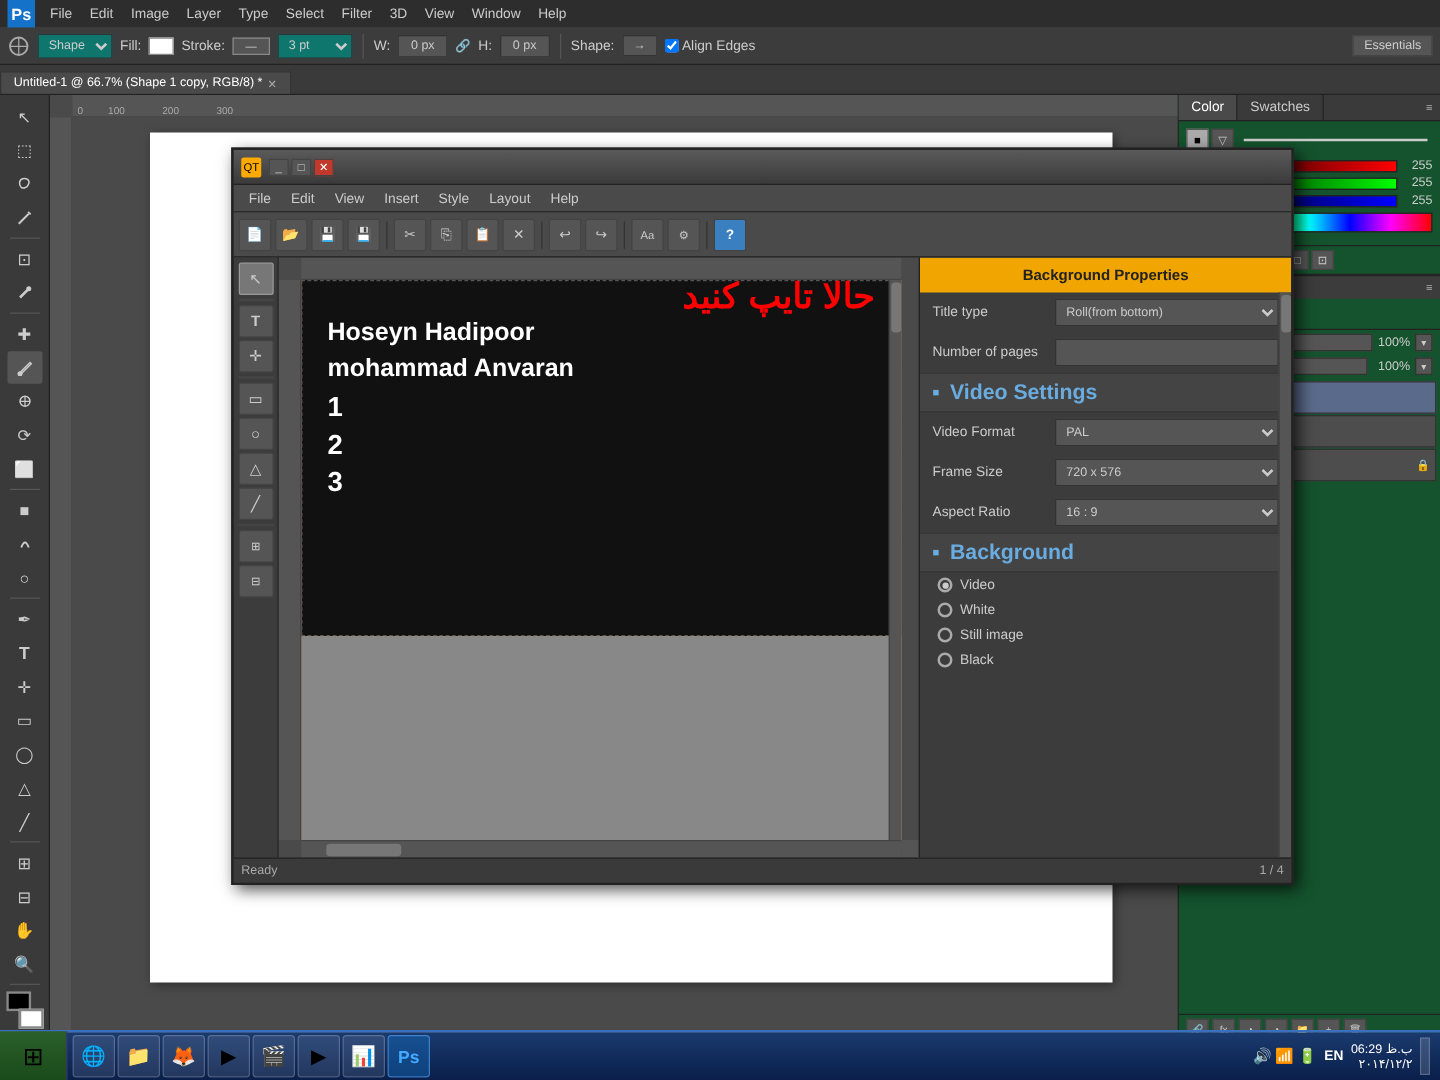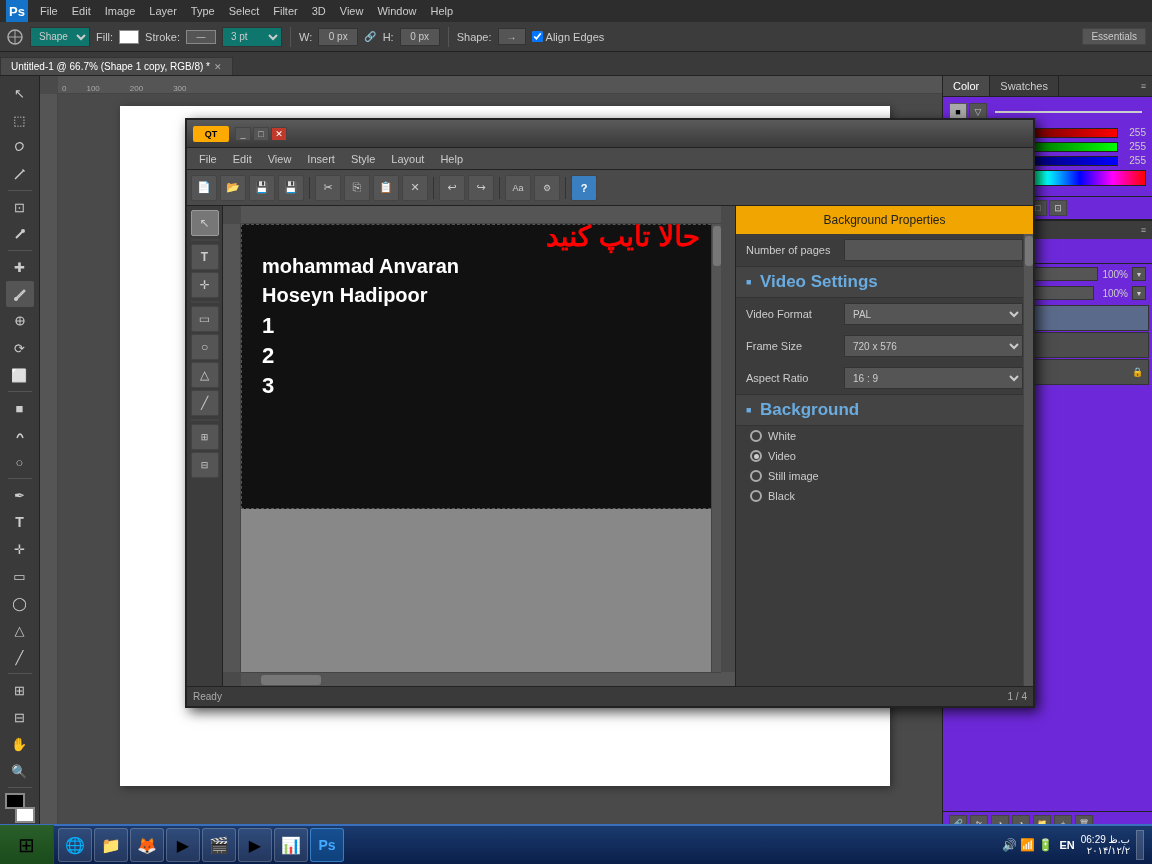--- a/index.html
+++ b/index.html
@@ -35,21 +35,21 @@
     
     .ps-toolbar { width: 40px; background: #3a3a3a; border-right: 1px solid #222; display: flex; flex-direction: column; align-items: center; padding: 4px 0; gap: 1px; overflow: hidden; }
     .tool-btn { width: 28px; height: 26px; display: flex; align-items: center; justify-content: center; cursor: pointer; color: #ccc; font-size: 13px; border-radius: 2px; }
     .tool-btn:hover, .tool-btn.active { background: #555; }
     .tool-separator { width: 24px; height: 1px; background: #555; margin: 2px 0; }
 
     
     .ps-canvas { flex: 1; background: #4a4a4a; position: relative; overflow: hidden; }
 
     
-    .ps-rightpanel { width: 210px; background: #6d28d9; border-left: 1px solid #222; display: flex; flex-direction: column; }
+    .ps-rightpanel { width: 210px; background: #14532d; border-left: 1px solid #222; display: flex; flex-direction: column; }
     .panel-header { display: flex; align-items: center; background: #3a3a3a; border-bottom: 1px solid #222; }
     .panel-tab { padding: 4px 10px; font-size: 11px; color: #ccc; cursor: pointer; border-right: 1px solid #222; }
     .panel-tab.active { background: #4a4a4a; color: white; }
     .panel-expand { margin-left: auto; color: #aaa; padding: 4px 6px; font-size: 9px; }
     .color-panel { padding: 6px; }
     .color-row { display: flex; align-items: center; gap: 4px; margin-bottom: 3px; }
     .channel-label { color: #aaa; font-size: 10px; width: 8px; }
     .channel-val { color: #ccc; font-size: 10px; width: 24px; text-align: right; }
     .paths-header { background: #3c3c3c; padding: 3px 6px; font-size: 11px; color: #ccc; border-top: 1px solid #222; display: flex; align-items: center; gap: 4px; }
     .opacity-row { display: flex; align-items: center; padding: 3px 6px; gap: 4px; }
@@ -77,38 +77,38 @@
     .taskbar-app-icon { font-size: 16px; }
     .taskbar-right { display: flex; align-items: center; gap: 6px; padding: 0 8px; }
     .taskbar-lang { color: white; font-size: 11px; font-weight: bold; }
     .taskbar-time { color: white; font-size: 10px; text-align: right; }
     .taskbar-icons { display: flex; gap: 3px; }
     .taskbar-icon { color: #aad4ff; font-size: 12px; }
 
     
     .dialog-qt { position: absolute; left: 185px; top: 118px; width: 850px; height: 590px; background: #3c3c3c; border: 2px solid #222; box-shadow: 4px 4px 12px rgba(0,0,0,0.7); z-index: 50; display: flex; flex-direction: column; }
     .dialog-titlebar { height: 28px; background: linear-gradient(to bottom, #5a5a5a, #3a3a3a); display: flex; align-items: center; padding: 0 6px; border-bottom: 1px solid #222; }
-    .dialog-icon { width: 36px; height: 16px; background: #ffaa00; border-radius: 2px; margin-right: 6px; display: flex; align-items: center; justify-content: center; font-size: 9px; color: black; font-weight: bold; }
+    .dialog-icon { width: 16px; height: 16px; background: #ffaa00; border-radius: 2px; margin-right: 6px; display: flex; align-items: center; justify-content: center; font-size: 9px; color: black; font-weight: normal; }
     .dialog-title { color: #eee; font-size: 11px; flex: 1; }
     .dialog-winctrls { display: flex; gap: 2px; }
     .winctrl { width: 16px; height: 14px; display: flex; align-items: center; justify-content: center; font-size: 9px; color: #ccc; background: #555; border: 1px solid #444; cursor: pointer; }
     .winctrl.close { background: #c0392b; color: white; }
     .dialog-menubar { height: 22px; background: #4a4a4a; display: flex; align-items: center; padding: 0 4px; border-bottom: 1px solid #222; }
     .dlg-menu-item { color: #ccc; padding: 2px 8px; font-size: 11px; cursor: pointer; }
     .dialog-toolbar { height: 36px; background: #4a4a4a; display: flex; align-items: center; padding: 0 4px; gap: 3px; border-bottom: 1px solid #222; }
     .dlg-tool-btn { width: 26px; height: 26px; background: #555; border: 1px solid #444; display: flex; align-items: center; justify-content: center; font-size: 11px; color: #ccc; cursor: pointer; border-radius: 2px; }
     .dlg-tool-sep { width: 1px; height: 22px; background: #333; margin: 0 2px; }
     .dialog-body { display: flex; flex: 1; overflow: hidden; }
     .qt-left { width: 36px; background: #3c3c3c; border-right: 1px solid #222; display: flex; flex-direction: column; align-items: center; padding: 4px 0; gap: 2px; }
     .qt-tool { width: 28px; height: 26px; background: #555; border: 1px solid #444; display: flex; align-items: center; justify-content: center; font-size: 12px; color: #ccc; cursor: pointer; border-radius: 2px; }
     .qt-statusbar { height: 20px; background: #3a3a3a; border-top: 1px solid #222; display: flex; align-items: center; padding: 0 6px; }
     .qt-status-text { color: #aaa; font-size: 10px; flex: 1; }
     .qt-status-pages { color: #aaa; font-size: 10px; }
     .bg-props-header { height: 28px; background: #f0a500; display: flex; align-items: center; justify-content: center; }
-    .bg-props-title { color: #222; font-weight: normal; font-size: 12px; }
+    .bg-props-title { color: #222; font-weight: bold; font-size: 12px; }
     .prop-row { display: flex; align-items: center; padding: 5px 10px; gap: 8px; }
     .prop-label { color: #ccc; font-size: 11px; min-width: 90px; }
     .prop-dropdown { flex: 1; background: #555; border: 1px solid #333; color: #ccc; font-size: 10px; padding: 2px 4px; height: 22px; }
     .prop-input { flex: 1; background: #555; border: 1px solid #333; color: #ccc; font-size: 10px; padding: 2px 4px; height: 22px; }
     .section-header { display: flex; align-items: center; padding: 5px 10px; background: #444; border-top: 1px solid #333; border-bottom: 1px solid #333; gap: 4px; }
     .section-collapse { color: #6aace0; font-size: 9px; width: 10px; }
     .section-title { color: #6aace0; font-size: 17px; font-weight: bold; }
     .bg-title { display: flex; align-items: center; padding: 5px 10px; background: #444; border-top: 1px solid #333; border-bottom: 1px solid #333; gap: 4px; }
     .radio-row { display: flex; align-items: center; padding: 4px 14px; gap: 6px; }
     .radio-circle { width: 12px; height: 12px; border-radius: 50%; border: 2px solid #aaa; display: flex; align-items: center; justify-content: center; }
@@ -458,22 +458,22 @@
 
         <div style="position:absolute;left:0;top:18px;width:18px;bottom:14px;background:#555;border-right:1px solid #444;z-index:3"></div>
 
         <div style="position:absolute;left:18px;top:18px;right:14px;bottom:14px;overflow:hidden;background:#fdba74">
 
           <div style="position:absolute;left:0;top:0;right:0;height:285px;background:#111;border:1px dashed #555">
 
             <div style="position:absolute;right:20px;top:-5px;color:red;font-size:28px;font-family:Arial;direction:rtl;font-weight:bold;z-index:10">حالا تایپ کنید</div>
 
             <div style="position:absolute;left:20px;top:30px;color:white">
+              <div style="font-size:20px;font-weight:bold;margin-bottom:6px;font-family:Arial">Hoseyn Hadipoor</div>
               <div style="font-size:20px;font-weight:bold;margin-bottom:6px;font-family:Arial">mohammad Anvaran</div>
-              <div style="font-size:20px;font-weight:bold;margin-bottom:6px;font-family:Arial">Hoseyn Hadipoor</div>
               <div style="font-size:22px;font-weight:bold;margin-bottom:4px;font-family:Arial">1</div>
               <div style="font-size:22px;font-weight:bold;margin-bottom:4px;font-family:Arial">2</div>
               <div style="font-size:22px;font-weight:bold;font-family:Arial">3</div>
             </div>
           </div>
 
           <div style="position:absolute;left:0;top:285px;right:0;bottom:0;background:#888"></div>
 
           <div style="position:absolute;right:0;top:0;width:10px;height:100%;background:#555;border-left:1px solid #444">
             <div style="width:8px;height:40px;background:#777;margin:2px auto;border-radius:3px"></div>
@@ -488,20 +488,26 @@
       </div>
 
       <div style="width:298px;background:#3c3c3c;border-left:1px solid #222;display:flex;flex-direction:column;position:relative;overflow:hidden">
 
         <div class="bg-props-header">
           <span class="bg-props-title">Background Properties</span>
         </div>
 
         <div style="flex:1;overflow-y:auto;overflow-x:hidden">
 
+          <div class="prop-row">
+            <span class="prop-label">Title type</span>
+            <select class="prop-dropdown">
+              <option>Roll(from bottom)</option>
+            </select>
+          </div>
 
           <div class="prop-row">
             <span class="prop-label">Number of pages</span>
             <input class="prop-input" value="" style="">
           </div>
 
           <div class="section-header">
             <span class="section-collapse">■</span>
             <span class="section-title">Video Settings</span>
           </div>
@@ -526,26 +532,26 @@
               <option>16 : 9</option>
             </select>
           </div>
 
           <div class="bg-title">
             <span class="section-collapse">■</span>
             <span class="section-title">Background</span>
           </div>
 
           <div class="radio-row">
+            <div class="radio-circle checked"></div>
+            <span class="radio-label">Video</span>
+          </div>
+          <div class="radio-row">
             <div class="radio-circle"></div>
             <span class="radio-label">White</span>
-          </div>
-          <div class="radio-row">
-            <div class="radio-circle checked"></div>
-            <span class="radio-label">Video</span>
           </div>
           <div class="radio-row">
             <div class="radio-circle"></div>
             <span class="radio-label">Still image</span>
           </div>
           <div class="radio-row">
             <div class="radio-circle"></div>
             <span class="radio-label">Black</span>
           </div>
 

